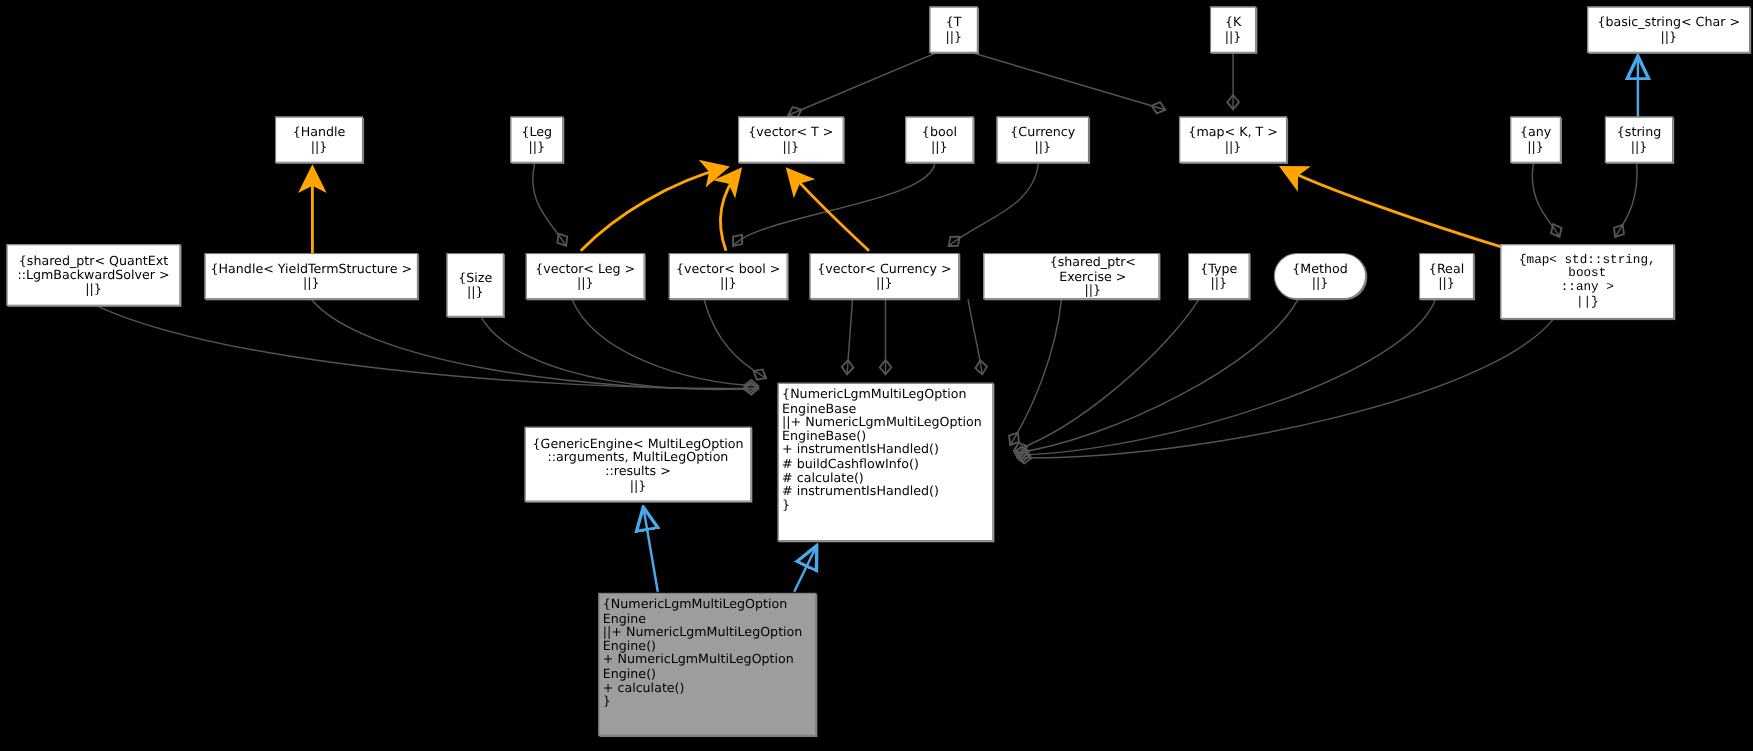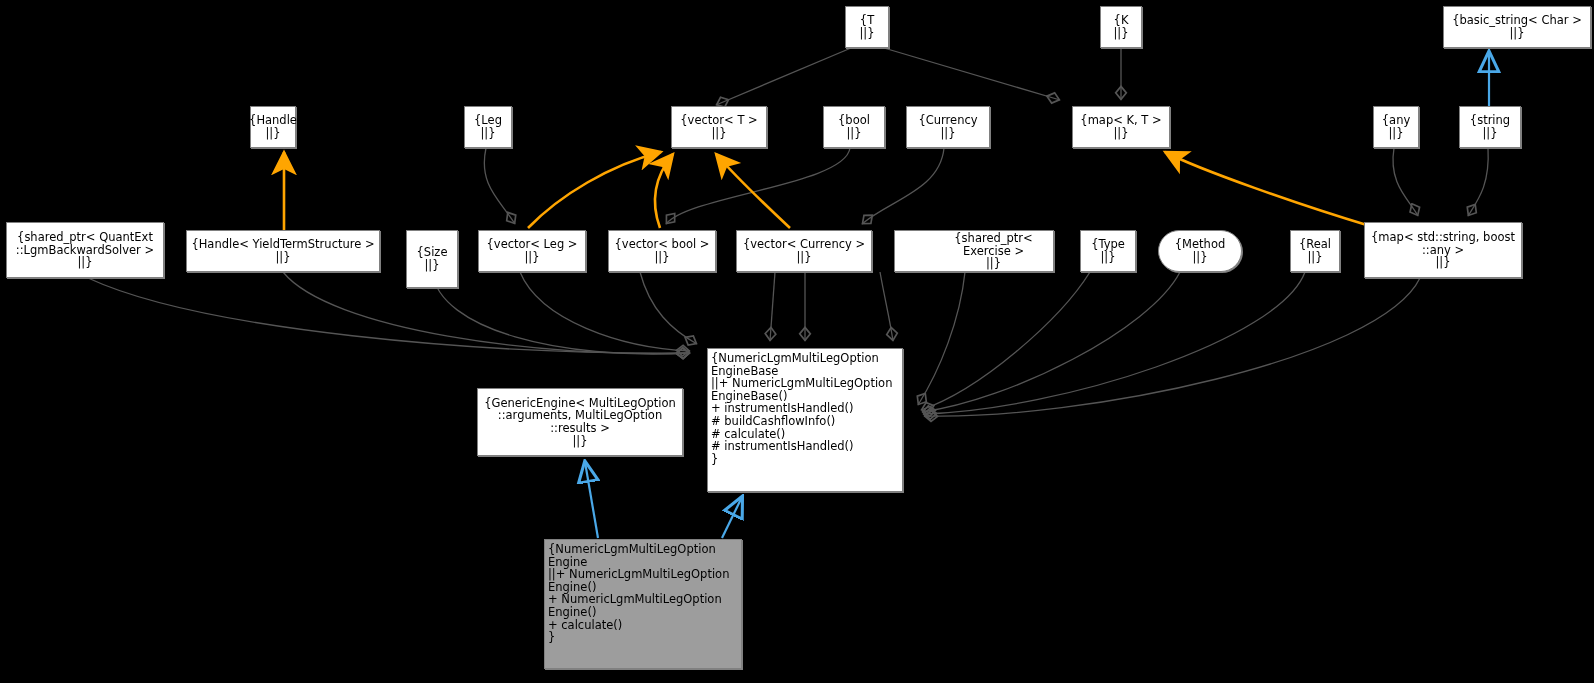--- a/index.html
+++ b/index.html
@@ -90,21 +90,21 @@
 ||}</span>
       </div>
       <div class="node" style="left: 1100px; top: 6px; width: 42px; height: 42px;">
         <span class="txt ctr">{K
 ||}</span>
       </div>
       <div class="node" style="left: 1443px; top: 6px; width: 148px; height: 42px;">
         <span class="txt ctr">{basic_string&lt; Char &gt;
 ||}</span>
       </div>
-      <div class="node" style="left: 250px; top: 106px; width: 46px; height: 42px; align-items: center;">
+      <div class="node" style="left: 250px; top: 106px; width: 80px; height: 42px; align-items: center;">
         <span class="txt ctr">{Handle
 ||}</span>
       </div>
       <div class="node" style="left: 464px; top: 106px; width: 48px; height: 42px;">
         <span class="txt ctr">{Leg
 ||}</span>
       </div>
       <div class="node" style="left: 671px; top: 106px; width: 96px; height: 42px;">
         <span class="txt ctr">{vector&lt; T &gt;
 ||}</span>
@@ -163,21 +163,21 @@
 ||}</span>
       </div>
       <div class="node" style="left: 1158px; top: 230px; width: 84px; height: 42px; border-radius: 21px;">
         <span class="txt ctr">{Method
 ||}</span>
       </div>
       <div class="node" style="left: 1290px; top: 230px; width: 50px; height: 42px;">
         <span class="txt ctr">{Real
 ||}</span>
       </div>
-      <div class="node" style="left: 1364px; top: 222px; width: 158px; height: 56px;">
+      <div class="node" style="left: 1364px; top: 222px; width: 158px; height: 68px; font-family: Liberation Mono, monospace;">
         <span class="txt ctr">{map&lt; std::string, boost
 ::any &gt;
 ||}</span>
       </div>
       <div class="node meth" style="left: 707px; top: 348px; width: 196px; height: 144px;">
         <span class="txt">{NumericLgmMultiLegOption
 EngineBase
 ||+ NumericLgmMultiLegOption
 EngineBase()
 + instrumentIsHandled()

